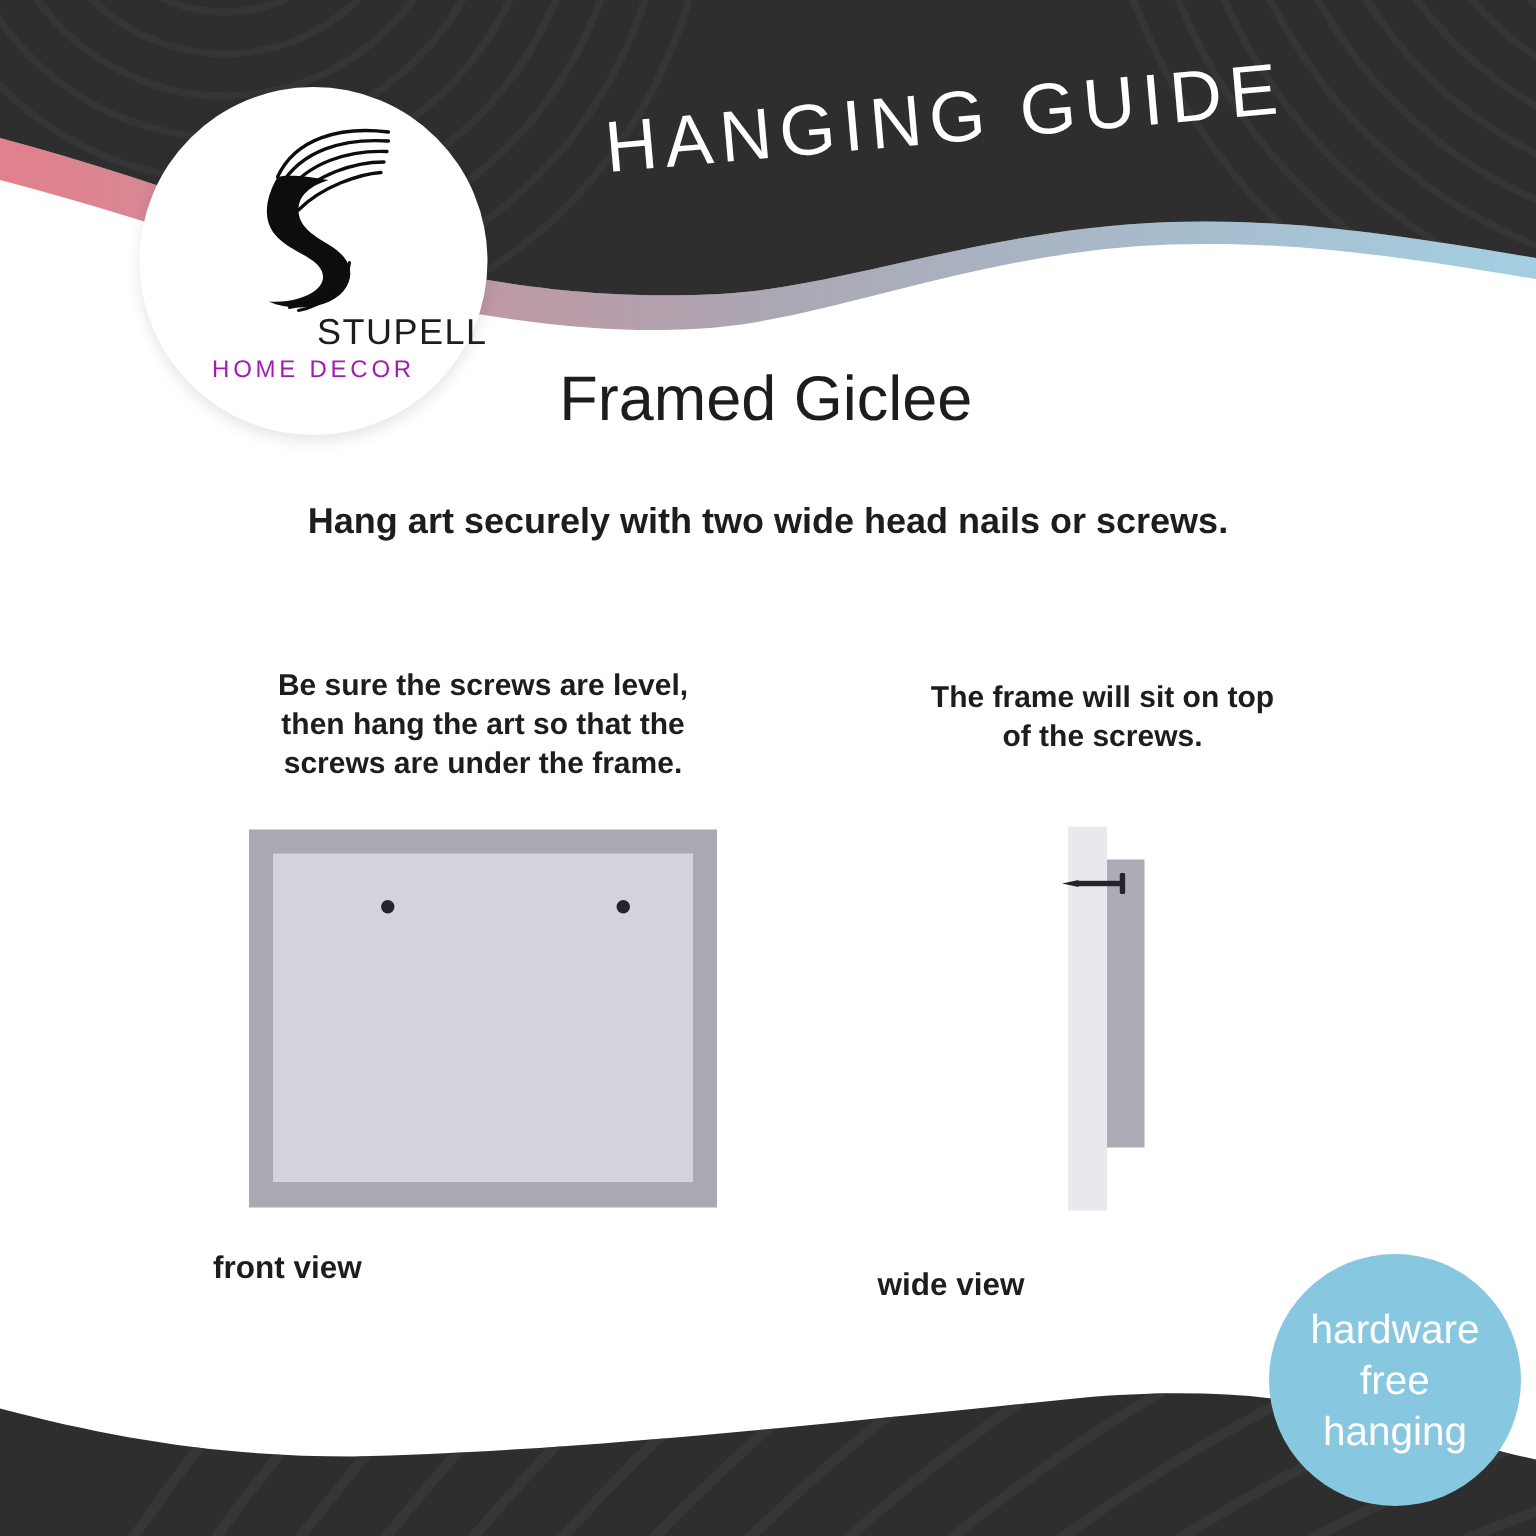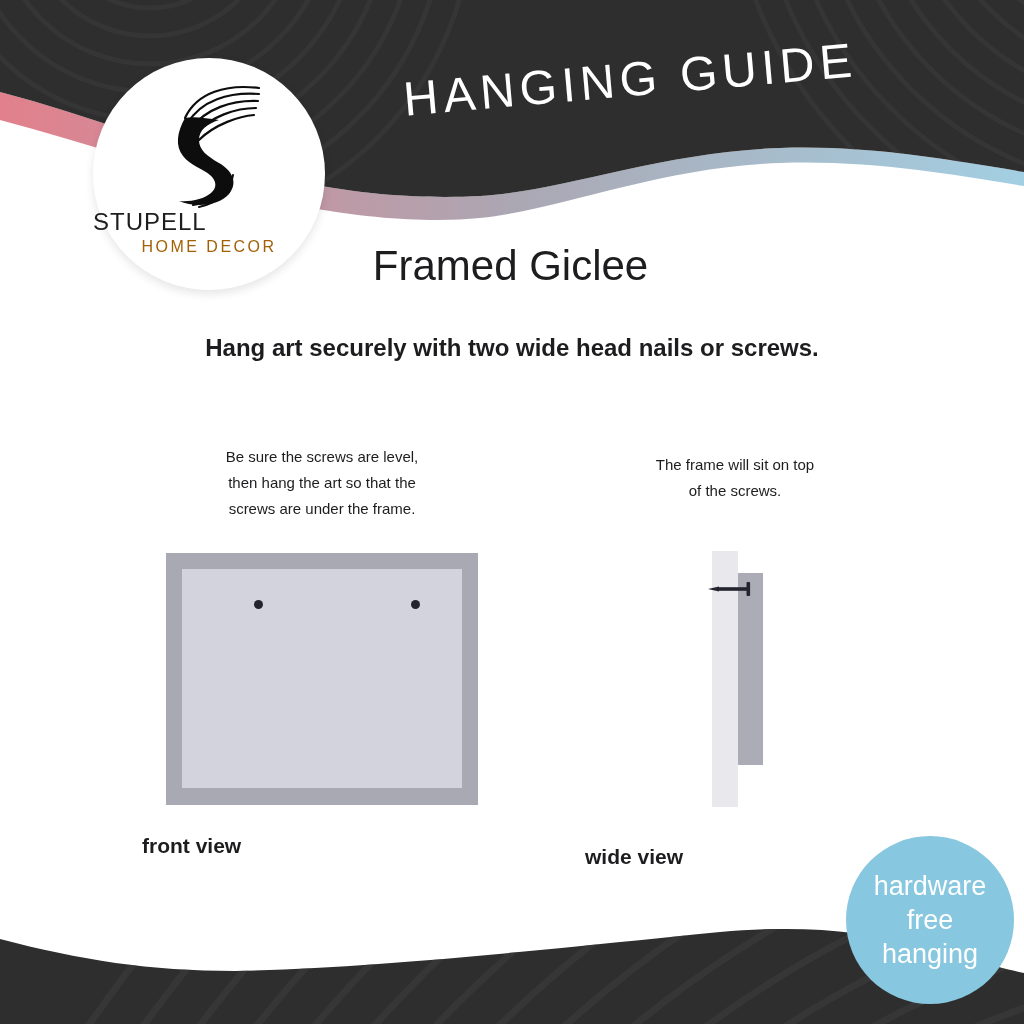--- a/index.html
+++ b/index.html
@@ -7,30 +7,30 @@
   .stage{position:relative;width:1024px;height:1024px;background:#fff;}
   .abs{position:absolute;}
   
   .header-svg{left:0;top:0;}
   .page-title{left:380px;top:52px;width:500px;text-align:center;
     color:#ffffff;font-size:48px;font-weight:400;letter-spacing:5px;
     transform:rotate(-5deg);white-space:nowrap;}
   .logo-circle{left:93px;top:58px;width:232px;height:232px;border-radius:50%;
     background:#ffffff;box-shadow:0 4px 10px rgba(0,0,0,.10);}
   .logo-s{left:62px;top:22px;}
-  .brand-name{left:0;top:150px;width:232px;text-align:left;
+  .brand-name{left:0;top:150px;width:232px;text-align:right;
     color:#1d1d1f;font-size:24px;font-weight:400;letter-spacing:1px;}
   .brand-tagline{left:0;top:180px;width:232px;text-align:center;
-    color:#a16207;font-size:16px;font-weight:400;letter-spacing:2.5px;}
+    color:#a21caf;font-size:16px;font-weight:400;letter-spacing:2.5px;}
   
   .product-type{left:0;top:242px;width:1021px;text-align:center;
     color:var(--text_dark,#1d1d1f);font-size:42px;font-weight:400;}
   .subtitle{left:0;top:334px;width:1024px;text-align:center;
     color:var(--text_dark,#1d1d1f);font-size:24px;font-weight:700;}
-  .instruction{color:var(--text_dark,#1d1d1f);font-size:15px;font-weight:400;
+  .instruction{color:var(--text_dark,#1d1d1f);font-size:20px;font-weight:700;
     line-height:26px;text-align:center;white-space:pre-line;}
   .front-instruction{left:142px;top:444px;width:360px;}
   .side-instruction{left:585px;top:452px;width:300px;}
   
   .frame-front{left:166px;top:553px;width:312px;height:252px;
     background:var(--frame_gray,#a9a9b4);}
   .frame-front-inner{left:16px;top:16px;width:280px;height:219px;
     background:var(--frame_inner_gray,#d3d3dd);}
   .nail-dot{width:9px;height:9px;border-radius:50%;background:var(--nail_dark,#30313a);}
   .nail-dot-1{left:72px;top:31px;}

